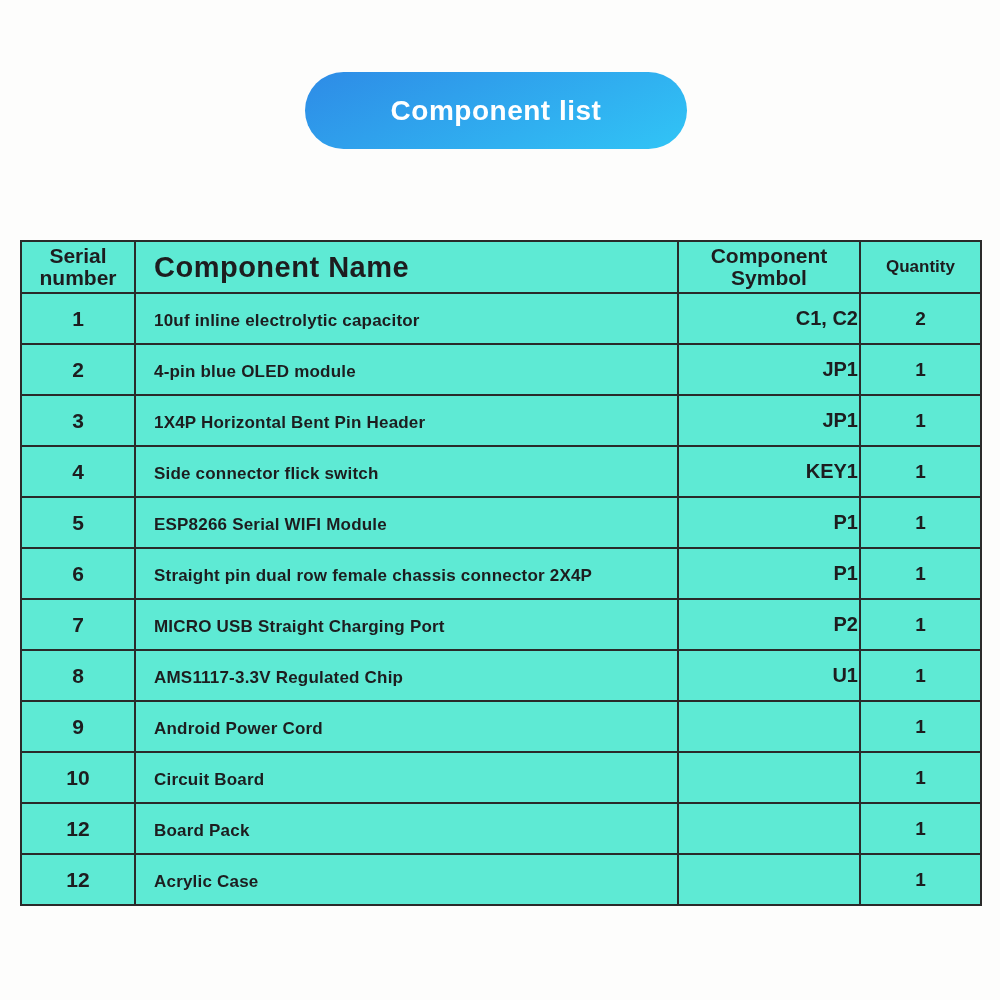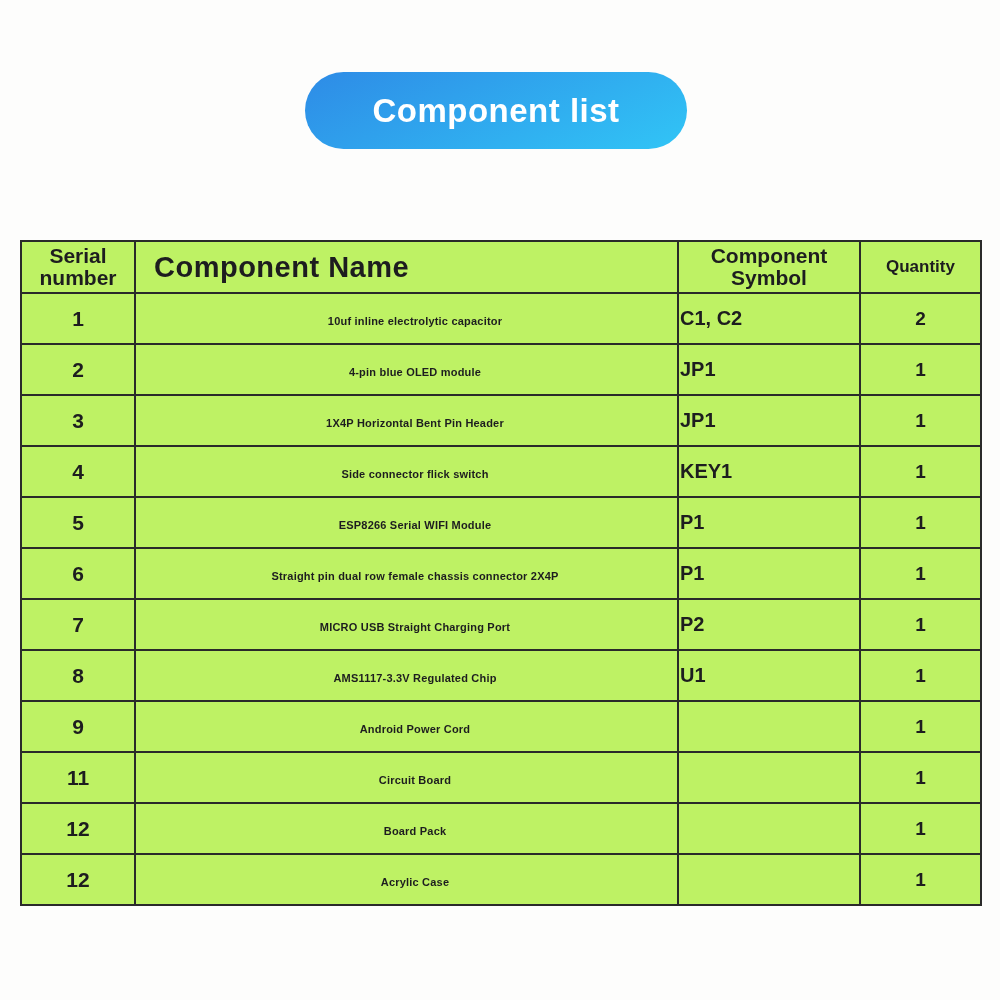--- a/index.html
+++ b/index.html
@@ -22,31 +22,31 @@
     width: 382px;
     height: 77px;
     border-radius: 40px;
     background: linear-gradient(155deg, #2e8ee7 5%, #31c2f5 95%);
     display: flex;
     align-items: center;
     justify-content: center;
   }
   .title-pill span {
     color: #ffffff;
-    font-size: 33px;
+    font-size: 28px;
     font-weight: 700;
     letter-spacing: 0.5px;
   }
   table.component-table {
     position: absolute;
     left: 20px;
     top: 240px;
     border-collapse: collapse;
     table-layout: fixed;
-    background: #bef264;
+    background: #5eead4;
   }
   .component-table th,
   .component-table td {
     border: 2px solid #2a2a2a;
     overflow: hidden;
   }
   .component-table thead tr { height: 52px; }
   .component-table tbody tr { height: 51px; }
 
   th.h-serial, th.h-symbol {
@@ -67,29 +67,29 @@
     text-align: center;
     font-size: 17px;
     font-weight: 700;
   }
   td.c-serial {
     text-align: center;
     font-size: 21px;
     font-weight: 700;
   }
   td.c-name {
-    text-align: center;
+    text-align: left;
     padding-left: 18px;
     padding-top: 6px;
-    font-size: 11px;
+    font-size: 17px;
     font-weight: 700;
     letter-spacing: 0.2px;
   }
   td.c-symbol {
-    text-align: left;
+    text-align: right;
     font-size: 20px;
     font-weight: 700;
   }
   td.c-qty {
     text-align: center;
     font-size: 19px;
     font-weight: 700;
   }
 </style>
 </head>
@@ -165,21 +165,21 @@
       <td class="c-symbol">U1</td>
       <td class="c-qty">1</td>
     </tr>
     <tr>
       <td class="c-serial">9</td>
       <td class="c-name">Android Power Cord</td>
       <td class="c-symbol"></td>
       <td class="c-qty">1</td>
     </tr>
     <tr>
-      <td class="c-serial">11</td>
+      <td class="c-serial">10</td>
       <td class="c-name">Circuit Board</td>
       <td class="c-symbol"></td>
       <td class="c-qty">1</td>
     </tr>
     <tr>
       <td class="c-serial">12</td>
       <td class="c-name">Board Pack</td>
       <td class="c-symbol"></td>
       <td class="c-qty">1</td>
     </tr>

